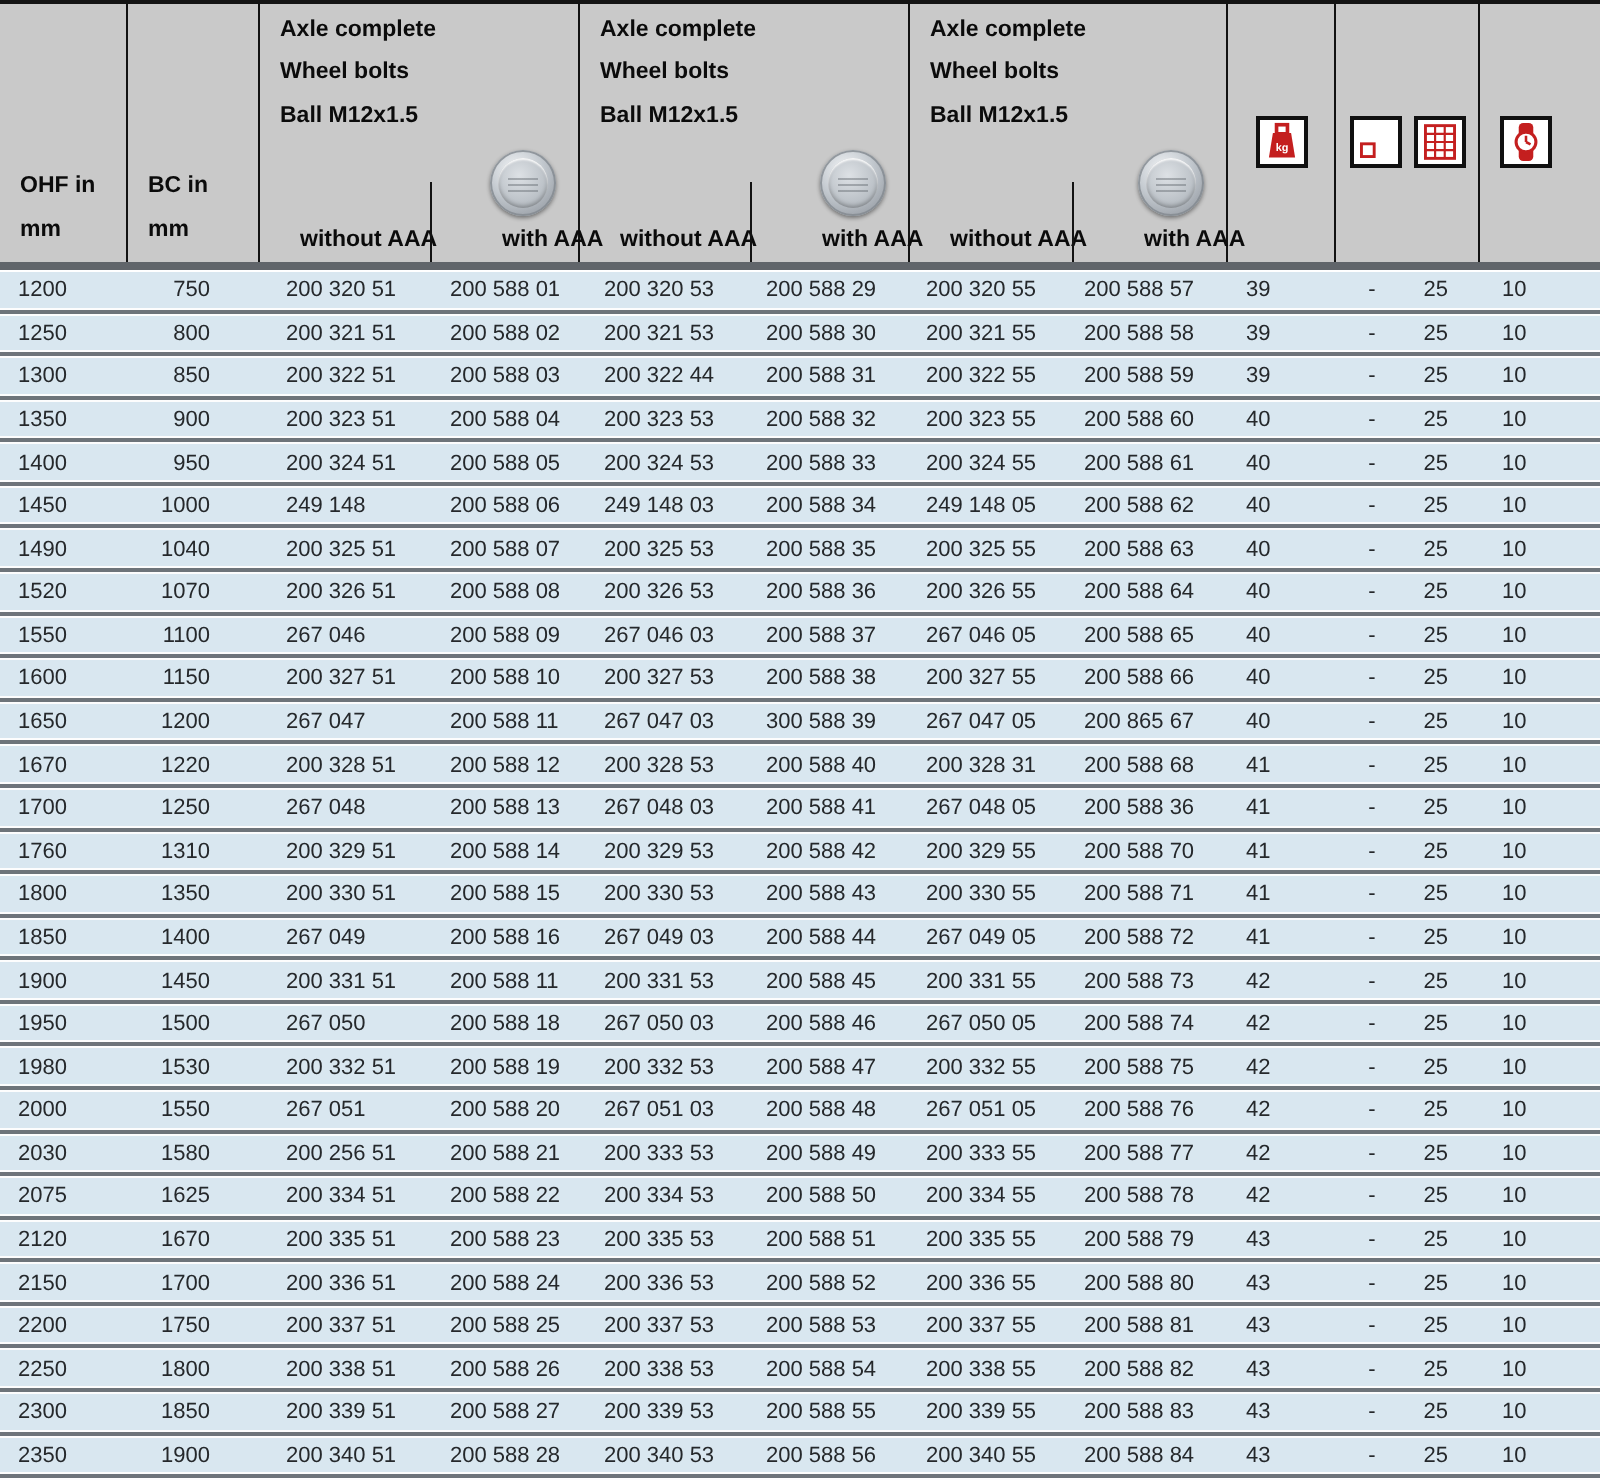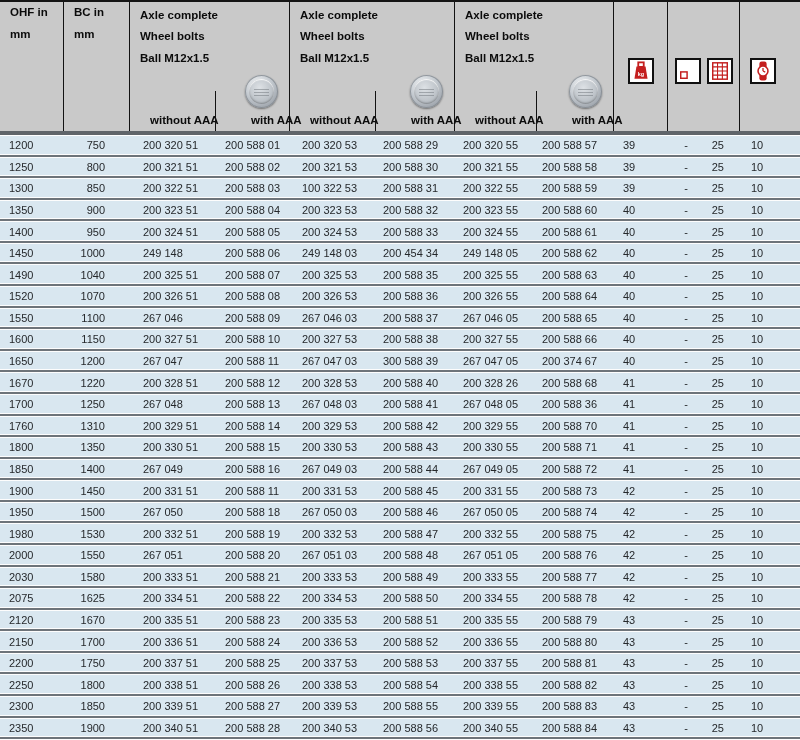--- a/index.html
+++ b/index.html
@@ -6,21 +6,21 @@
   .catalog { width:800px; height:740px; overflow:hidden; }
 
   
   .header { display:flex; height:135px; background:#c9c9c9; box-sizing:border-box;
             border-top:2px solid #141414; border-bottom:4px solid #60656a; }
   .hcell { position:relative; box-sizing:border-box; border-right:1px solid #121212; }
   .hcell.noborder { border-right:none; }
   .w-ohf{width:64px}.w-bc{width:66px}.w-g1{width:160px}.w-g2{width:165px}.w-g3{width:159px}
   .w-i1{width:54px}.w-i2{width:72px}.w-i3{width:60px}
 
-  .hcell.narrow { display:flex; flex-direction:column; padding:0 0 5px 10px; }
+  .hcell.narrow { display:flex; flex-direction:column; justify-content:flex-end; padding:0 0 5px 10px; }
   .hline { line-height:21.5px; font-weight:bold; font-size:11.5px; color:#0b0b0b; }
 
   .gtitles { padding:3px 0 0 10px; }
   .gt { line-height:21.4px; font-weight:bold; font-size:11.5px; color:#0b0b0b; white-space:nowrap; }
 
   .subrow { position:absolute; bottom:0; left:12px; display:flex;gap:16px; }
   .sub { box-sizing:border-box; padding:0 0 5px 8px; font-weight:bold; font-size:11.5px; color:#0b0b0b; white-space:nowrap; }
   .subdiv { position:absolute; bottom:0; width:1px; height:40px; background:#121212; }
 
   .badge { position:absolute; width:33px; height:33px; right:11px; bottom:23px; border-radius:50%;
@@ -177,21 +177,21 @@
         <div class="cell c-weight">39</div>
         <div class="cell c-dash">-</div>
         <div class="cell c-grid25">25</div>
         <div class="cell c-watch10">10</div>
       </div>
       <div class="row">
         <div class="cell c-ohf">1300</div>
         <div class="cell c-bc">850</div>
         <div class="cell c-part p13">200 322 51</div>
         <div class="cell c-part p10">200 588 03</div>
-        <div class="cell c-part p12">100 322 53</div>
+        <div class="cell c-part p12">200 322 44</div>
         <div class="cell c-part p8">200 588 31</div>
         <div class="cell c-part p8">200 322 55</div>
         <div class="cell c-part p6">200 588 59</div>
         <div class="cell c-weight">39</div>
         <div class="cell c-dash">-</div>
         <div class="cell c-grid25">25</div>
         <div class="cell c-watch10">10</div>
       </div>
       <div class="row">
         <div class="cell c-ohf">1350</div>
@@ -220,21 +220,21 @@
         <div class="cell c-dash">-</div>
         <div class="cell c-grid25">25</div>
         <div class="cell c-watch10">10</div>
       </div>
       <div class="row">
         <div class="cell c-ohf">1450</div>
         <div class="cell c-bc">1000</div>
         <div class="cell c-part p13">249 148</div>
         <div class="cell c-part p10">200 588 06</div>
         <div class="cell c-part p12">249 148 03</div>
-        <div class="cell c-part p8">200 454 34</div>
+        <div class="cell c-part p8">200 588 34</div>
         <div class="cell c-part p8">249 148 05</div>
         <div class="cell c-part p6">200 588 62</div>
         <div class="cell c-weight">40</div>
         <div class="cell c-dash">-</div>
         <div class="cell c-grid25">25</div>
         <div class="cell c-watch10">10</div>
       </div>
       <div class="row">
         <div class="cell c-ohf">1490</div>
         <div class="cell c-bc">1040</div>
@@ -292,34 +292,34 @@
         <div class="cell c-watch10">10</div>
       </div>
       <div class="row">
         <div class="cell c-ohf">1650</div>
         <div class="cell c-bc">1200</div>
         <div class="cell c-part p13">267 047</div>
         <div class="cell c-part p10">200 588 11</div>
         <div class="cell c-part p12">267 047 03</div>
         <div class="cell c-part p8">300 588 39</div>
         <div class="cell c-part p8">267 047 05</div>
-        <div class="cell c-part p6">200 374 67</div>
+        <div class="cell c-part p6">200 865 67</div>
         <div class="cell c-weight">40</div>
         <div class="cell c-dash">-</div>
         <div class="cell c-grid25">25</div>
         <div class="cell c-watch10">10</div>
       </div>
       <div class="row">
         <div class="cell c-ohf">1670</div>
         <div class="cell c-bc">1220</div>
         <div class="cell c-part p13">200 328 51</div>
         <div class="cell c-part p10">200 588 12</div>
         <div class="cell c-part p12">200 328 53</div>
         <div class="cell c-part p8">200 588 40</div>
-        <div class="cell c-part p8">200 328 26</div>
+        <div class="cell c-part p8">200 328 31</div>
         <div class="cell c-part p6">200 588 68</div>
         <div class="cell c-weight">41</div>
         <div class="cell c-dash">-</div>
         <div class="cell c-grid25">25</div>
         <div class="cell c-watch10">10</div>
       </div>
       <div class="row">
         <div class="cell c-ohf">1700</div>
         <div class="cell c-bc">1250</div>
         <div class="cell c-part p13">267 048</div>
@@ -427,21 +427,21 @@
         <div class="cell c-part p8">267 051 05</div>
         <div class="cell c-part p6">200 588 76</div>
         <div class="cell c-weight">42</div>
         <div class="cell c-dash">-</div>
         <div class="cell c-grid25">25</div>
         <div class="cell c-watch10">10</div>
       </div>
       <div class="row">
         <div class="cell c-ohf">2030</div>
         <div class="cell c-bc">1580</div>
-        <div class="cell c-part p13">200 333 51</div>
+        <div class="cell c-part p13">200 256 51</div>
         <div class="cell c-part p10">200 588 21</div>
         <div class="cell c-part p12">200 333 53</div>
         <div class="cell c-part p8">200 588 49</div>
         <div class="cell c-part p8">200 333 55</div>
         <div class="cell c-part p6">200 588 77</div>
         <div class="cell c-weight">42</div>
         <div class="cell c-dash">-</div>
         <div class="cell c-grid25">25</div>
         <div class="cell c-watch10">10</div>
       </div>

